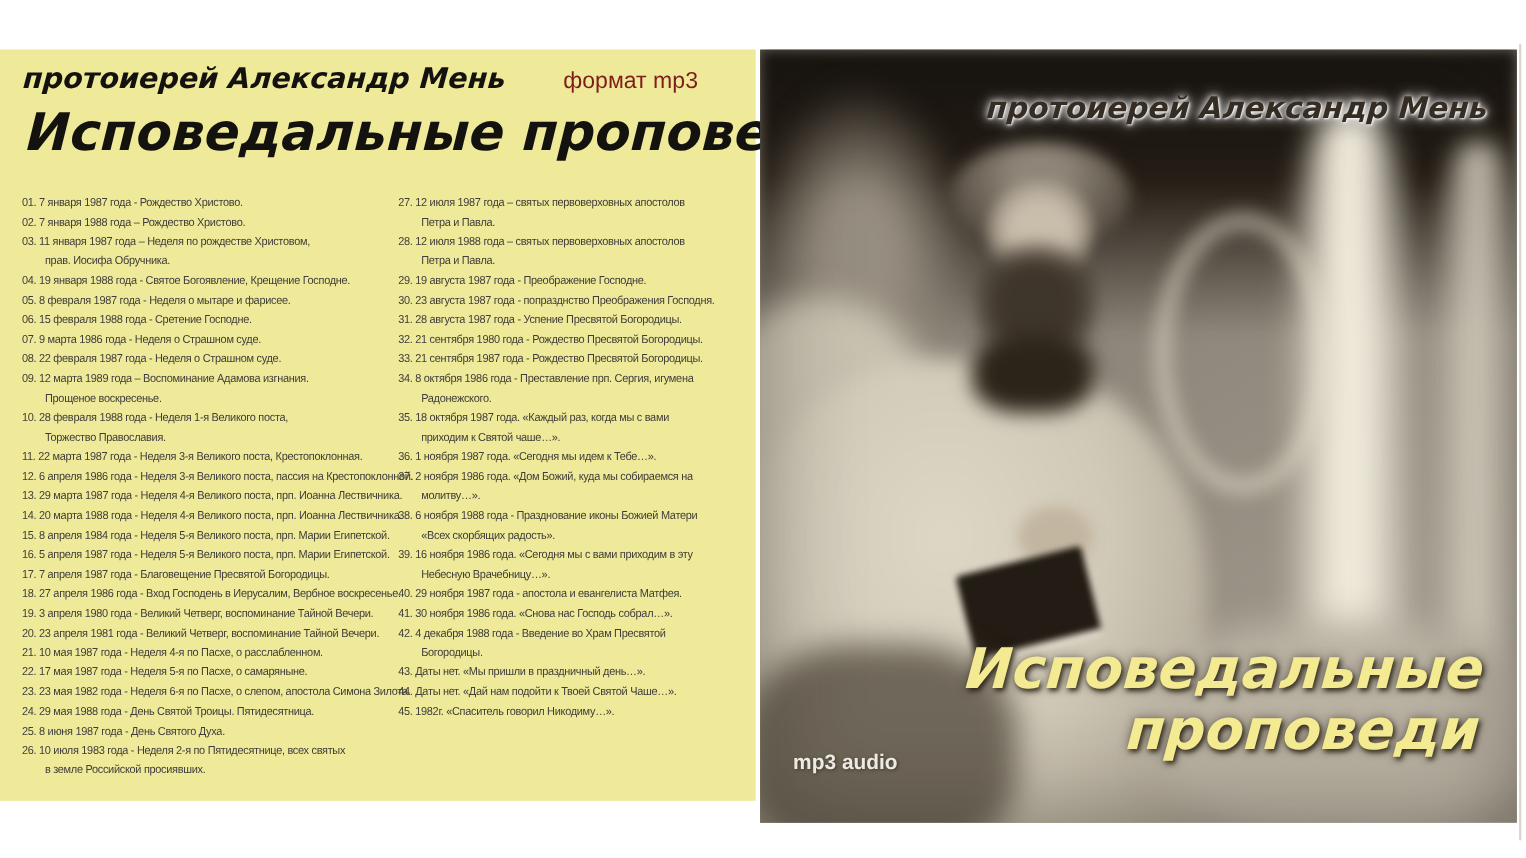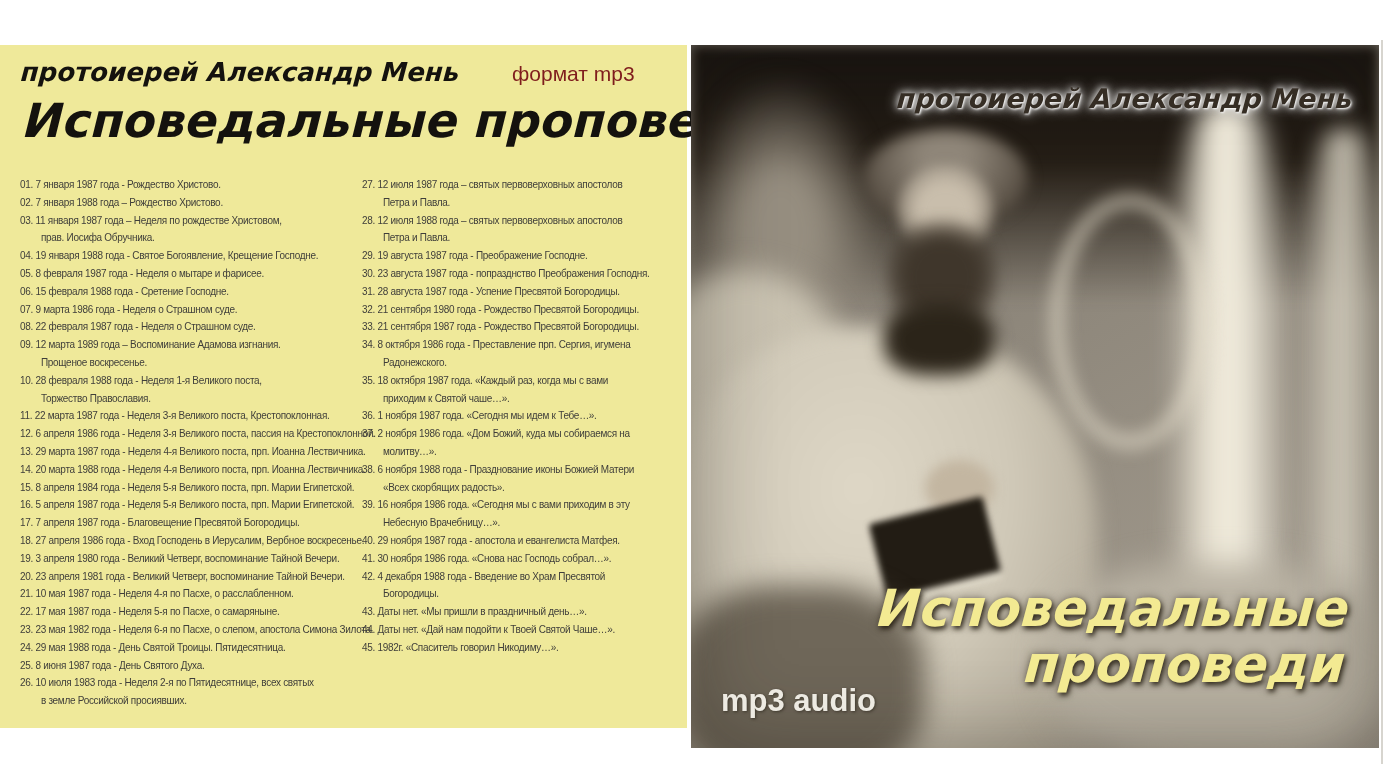--- a/index.html
+++ b/index.html
@@ -64,21 +64,21 @@
 
   .photo-artist{position:absolute;right:26px;top:38px;z-index:5;
     font-family:"DejaVu Sans",sans-serif;font-style:italic;font-weight:700;font-size:27px;
     color:#352d24;white-space:nowrap;transform:skewX(-4deg);
     text-shadow:0 0 7px rgba(255,255,255,0.95),0 0 14px rgba(255,255,255,0.85),1px 1px 2px rgba(255,255,255,0.9);}
   .photo-title{position:absolute;right:32px;top:536px;z-index:5;text-align:right;
     font-family:"DejaVu Sans",sans-serif;font-style:italic;font-weight:700;font-size:51px;line-height:56px;
     color:#f3ea92;transform:skewX(-4deg);
     text-shadow:2px 3px 5px rgba(35,28,15,0.85),0 0 10px rgba(40,32,18,0.5);}
   .photo-mp3{position:absolute;left:30px;top:638px;z-index:5;
-    font-weight:700;font-size:31px;color:#edeae2;white-space:nowrap;
+    font-weight:700;font-size:19px;color:#edeae2;white-space:nowrap;
     text-shadow:1px 1px 3px rgba(40,35,25,0.65);text-align:center;}
 
   .scan-edge{position:absolute;left:1381px;top:40px;width:2px;height:724px;background:#d7d5cf;}
 </style>
 </head>
 <body>
 
 <div class="stage">
 
   <div class="panel-front">

